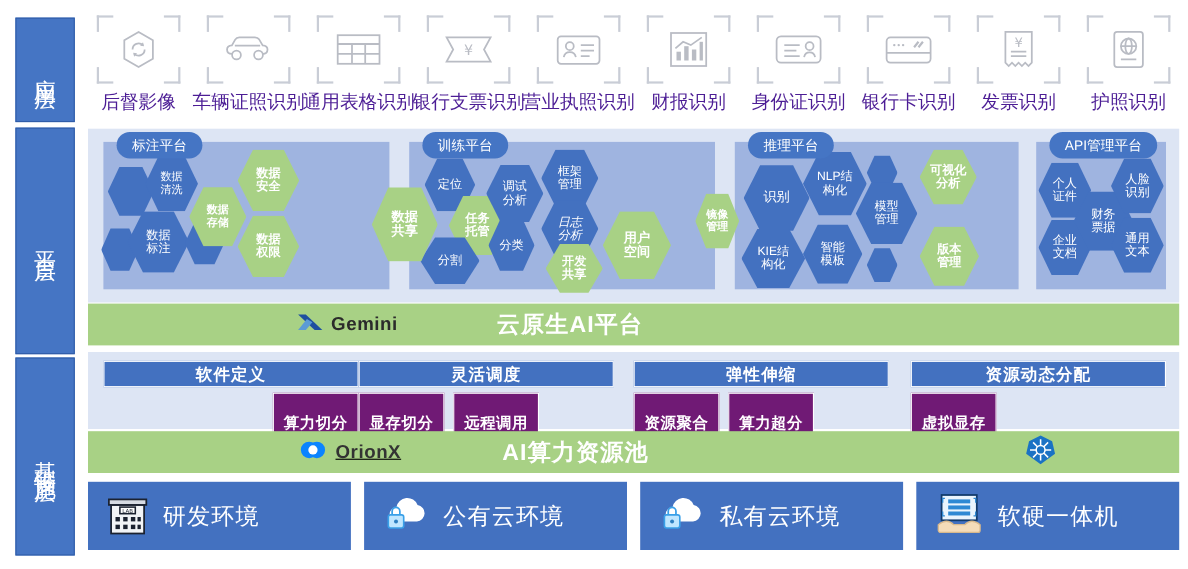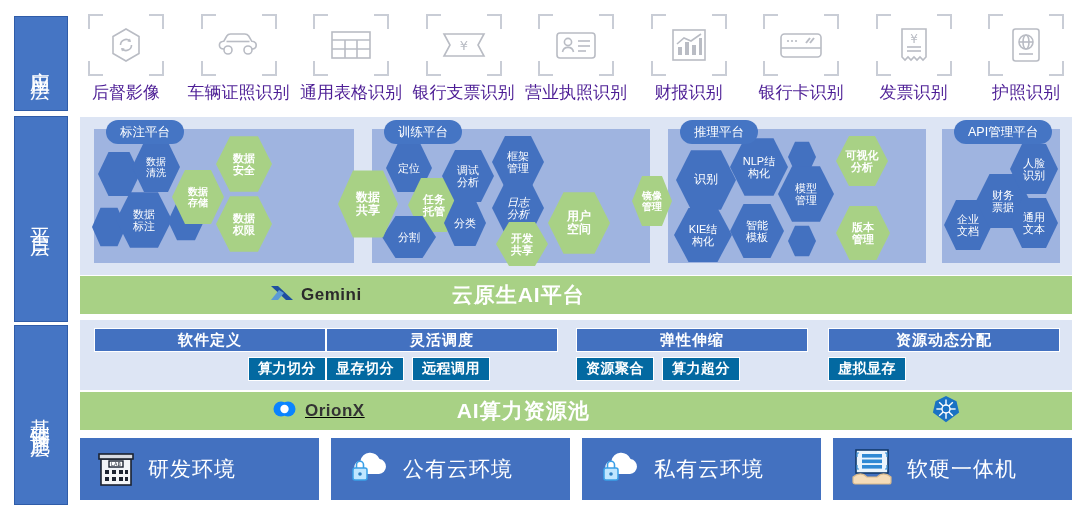--- a/index.html
+++ b/index.html
@@ -64,23 +64,23 @@
   .bar-title{color:#ffffff;font-weight:bold;font-size:21px;letter-spacing:1px;}
 
   
   .infra-band{position:absolute;left:80px;top:320px;width:992px;height:70px;
     background:#dde5f4;}
   .cap-col{position:absolute;top:8px;width:232px;}
   .cap-main{height:22px;background:#4371c0;border:1px solid #ffffff;
     color:#fff;font-weight:bold;font-size:15px;
     display:flex;align-items:center;justify-content:center;letter-spacing:1px;}
   .cap-sub-row{display:flex;gap:8px;margin-top:5px;}
-  .cap-sub{height:22px;background:#0369a1;border:1px solid #ffffff;color:#fff;
+  .cap-sub{height:22px;background:#701a75;border:1px solid #ffffff;color:#fff;
     font-weight:bold;font-size:14px;display:flex;align-items:center;
-    justify-content:center;padding:0 9px;letter-spacing:.5px;}
+    justify-content:center;padding:16px 9px;letter-spacing:.5px;}
 
   
   .env-row{position:absolute;left:80px;top:438px;width:992px;height:66px;
     display:flex;justify-content:space-between;}
   .env-box{width:239px;height:62px;background:#4371c0;display:flex;
     align-items:center;gap:10px;padding-left:14px;box-sizing:border-box;}
   .env-label{color:#ffffff;font-size:21px;letter-spacing:1px;}
 </style>
 </head>
 <body>
@@ -196,20 +196,39 @@
               <rect x="3" y="3" width="32" height="30" fill="none" stroke="#b9bcc4" stroke-width="1.6"></rect>
               <rect x="8" y="20" width="4" height="8" fill="#b9bcc4"></rect>
               <rect x="15" y="15" width="4" height="13" fill="#b9bcc4"></rect>
               <rect x="22" y="18" width="4" height="10" fill="#b9bcc4"></rect>
               <rect x="29" y="11" width="3" height="17" fill="#b9bcc4"></rect>
               <polyline points="7,17 14,11 21,14 31,7" fill="none" stroke="#b9bcc4" stroke-width="1.6"></polyline>
             </svg>
           </span>
         </div>
         <div class="app-label">财报识别</div>
+      </div>
+      <div class="app-item">
+        <div class="app-frame">
+          <i class="tl"></i>
+          <i class="tr"></i>
+          <i class="bl"></i>
+          <i class="br"></i>
+          <span>
+            <svg width="44" height="30" viewBox="0 0 44 30">
+              <rect x="2" y="3" width="40" height="24" rx="4" fill="none" stroke="#b9bcc4" stroke-width="1.6"></rect>
+              <line x1="9" y1="11" x2="23" y2="11" stroke="#b9bcc4" stroke-width="1.6"></line>
+              <line x1="9" y1="16" x2="20" y2="16" stroke="#b9bcc4" stroke-width="1.6"></line>
+              <line x1="9" y1="21" x2="23" y2="21" stroke="#b9bcc4" stroke-width="1.6"></line>
+              <circle cx="32" cy="12" r="3.6" fill="none" stroke="#b9bcc4" stroke-width="1.6"></circle>
+              <path d="M27 22c.6-3 2.6-4.3 5-4.3s4.4 1.3 5 4.3" fill="none" stroke="#b9bcc4" stroke-width="1.6"></path>
+            </svg>
+          </span>
+        </div>
+        <div class="app-label">身份证识别</div>
       </div>
       <div class="app-item">
         <div class="app-frame">
           <i class="tl"></i>
           <i class="tr"></i>
           <i class="bl"></i>
           <i class="br"></i>
           <span>
             <svg width="44" height="29" viewBox="0 0 44 29">
               <rect x="2" y="3" width="40" height="23" rx="3.5" fill="none" stroke="#b9bcc4" stroke-width="1.6"></rect>
@@ -400,20 +419,26 @@
         <div class="hex green" style="left: 168px; top: 76px; width: 54px; height: 56px; font-size: 11px;">
           <span>
             <span style="display:block">版本</span>
             <span style="display:block">管理</span>
           </span>
         </div>
       </div>
 
     <div class="pf-group" id="g3" style="left:862px;width:118px;">
       <div class="pf-title">API管理平台</div>
+    <div class="hex blue" style="left: 2px; top: 18px; width: 48px; height: 52px; font-size: 11px;">
+          <span>
+            <span style="display:block">个人</span>
+            <span style="display:block">证件</span>
+          </span>
+        </div>
         <div class="hex blue" style="left: 2px; top: 70px; width: 48px; height: 52px; font-size: 11px;">
           <span>
             <span style="display:block">企业</span>
             <span style="display:block">文档</span>
           </span>
         </div>
         <div class="hex blue" style="left: 34px; top: 44px; width: 54px; height: 56px; font-size: 11px;">
           <span>
             <span style="display:block">财务</span>
             <span style="display:block">票据</span>

